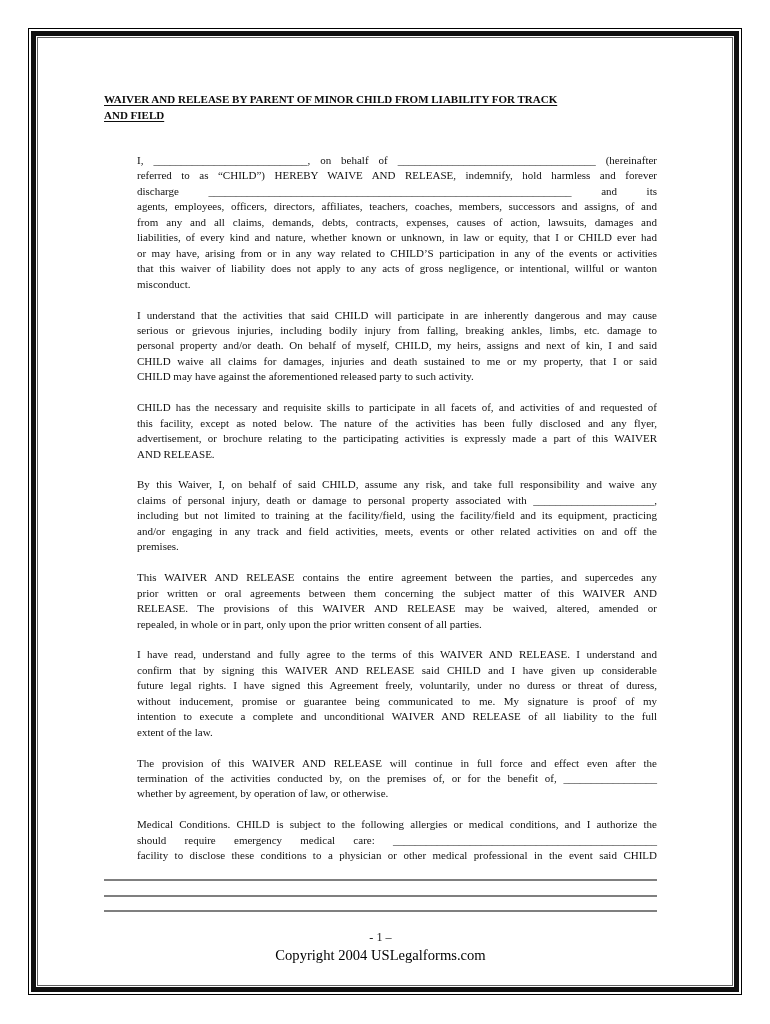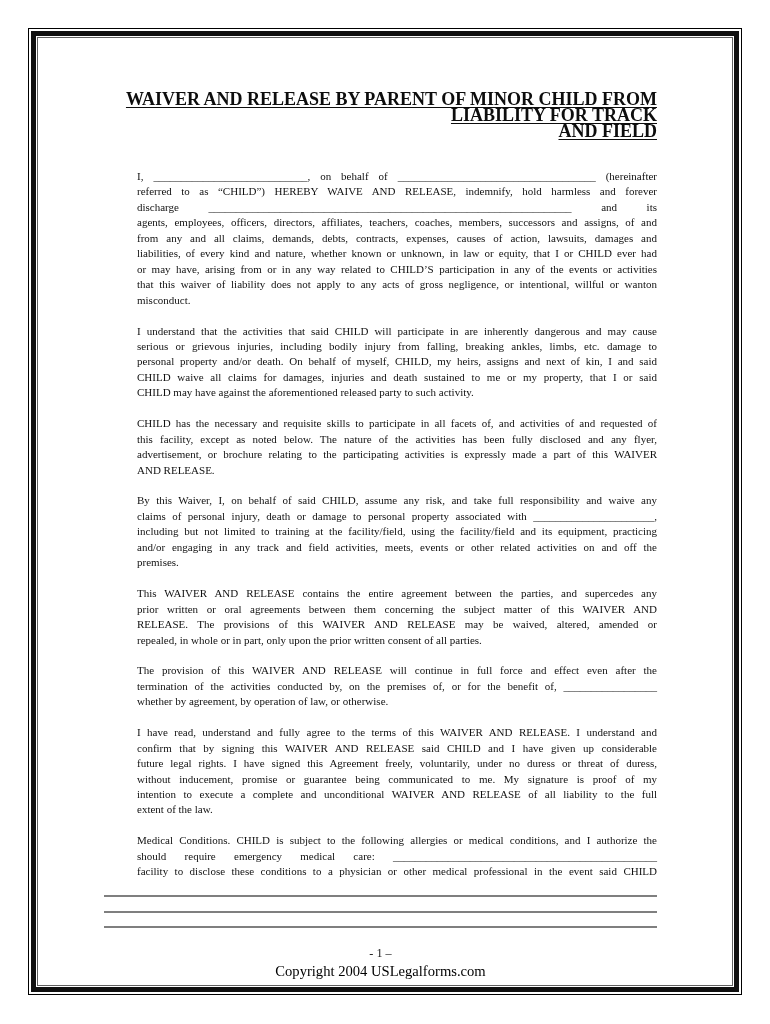--- a/index.html
+++ b/index.html
@@ -42,23 +42,23 @@
     box-sizing: border-box;
     background: #ffffff;
     padding: 53px 74px 0 66px;
     overflow: hidden;
   }
   .doc-body {
     width: 553px;
     color: #111111;
   }
   .doc-title {
-    text-align: right;
+    text-align: left;
     font-weight: bold;
-    font-size: 18px;
+    font-size: 11px;
     line-height: 16px;
     margin-bottom: 30px;
     color: #0d0d0d;
   }
   .doc-title .tline span {
     text-decoration: underline;
     text-underline-offset: 2px;
   }
   .paragraph {
     margin: 0 0 15.45px 0;
@@ -145,31 +145,31 @@
                 <div class="line">and/or engaging in any track and field activities, meets, events or other related activities on and off the</div>
                 <div class="line last">premises.</div>
               </div>
               <div class="paragraph">
                 <div class="line">This WAIVER AND RELEASE contains the entire agreement between the parties, and supercedes any</div>
                 <div class="line">prior written or oral agreements between them concerning the subject matter of this WAIVER AND</div>
                 <div class="line">RELEASE.  The provisions of this WAIVER AND RELEASE may be waived, altered, amended or</div>
                 <div class="line last">repealed, in whole or in part, only upon the prior written consent of all parties.</div>
               </div>
               <div class="paragraph">
-                <div class="line">The provision of this WAIVER AND RELEASE will continue in full force and effect even after the</div>
-                <div class="line">termination of the activities conducted by, on the premises of, or for the benefit of, _________________</div>
-                <div class="line last">whether by agreement, by operation of law, or otherwise.</div>
-              </div>
-              <div class="paragraph">
                 <div class="line">I have read, understand and fully agree to the terms of this WAIVER AND RELEASE.  I understand and</div>
                 <div class="line">confirm that by signing this WAIVER AND RELEASE said CHILD and I have given up considerable</div>
                 <div class="line">future legal rights. I have signed this Agreement freely, voluntarily, under no duress or threat of duress,</div>
                 <div class="line">without inducement, promise or guarantee being communicated to me.  My signature is proof of my</div>
                 <div class="line">intention to execute a complete and unconditional WAIVER AND RELEASE of all liability to the full</div>
                 <div class="line last">extent of the law.</div>
+              </div>
+              <div class="paragraph">
+                <div class="line">The provision of this WAIVER AND RELEASE will continue in full force and effect even after the</div>
+                <div class="line">termination of the activities conducted by, on the premises of, or for the benefit of, _________________</div>
+                <div class="line last">whether by agreement, by operation of law, or otherwise.</div>
               </div>
               <div class="paragraph">
                 <div class="line">Medical Conditions.  CHILD is subject to the following allergies or medical conditions, and I authorize the</div>
                 <div class="line">should require emergency medical care: ________________________________________________</div>
                 <div class="line">facility to disclose these conditions to a physician or other medical professional in the event said CHILD</div>
               </div>
             </div>
 
           <div class="rules">
               <div class="rule"></div>

